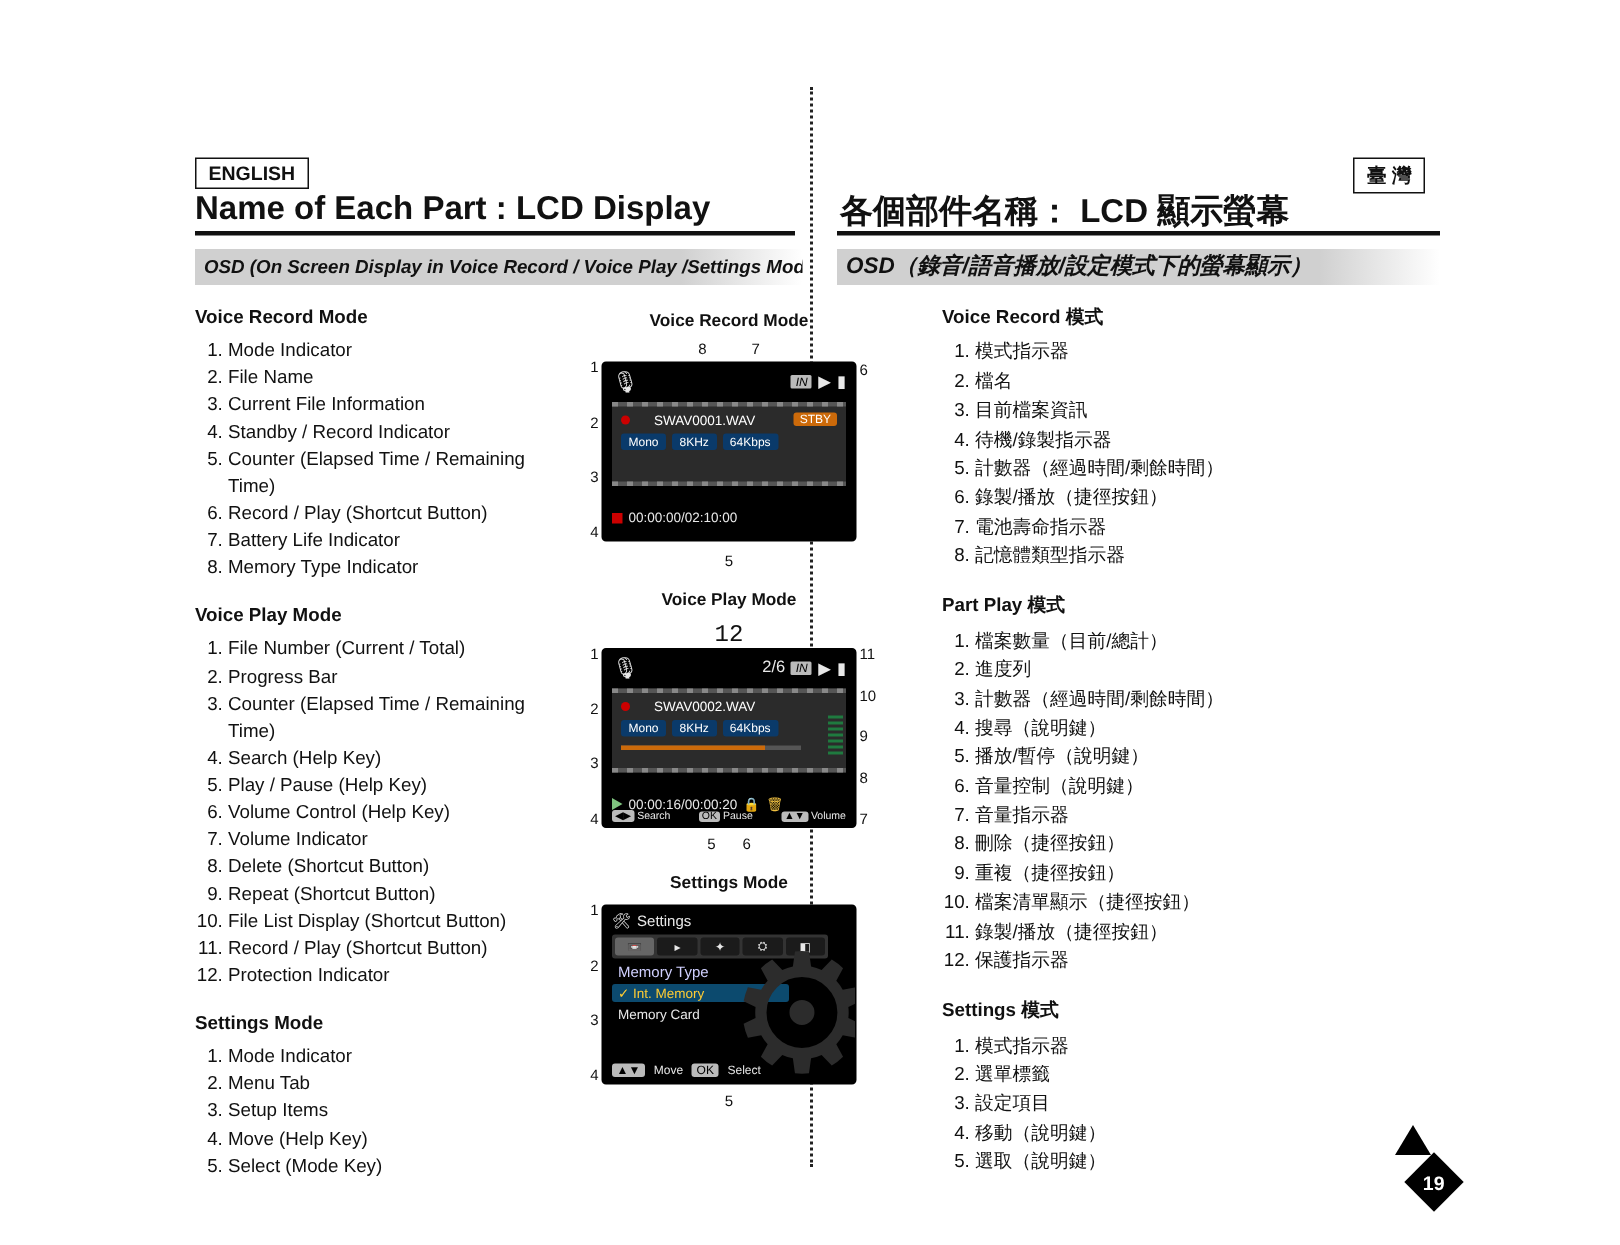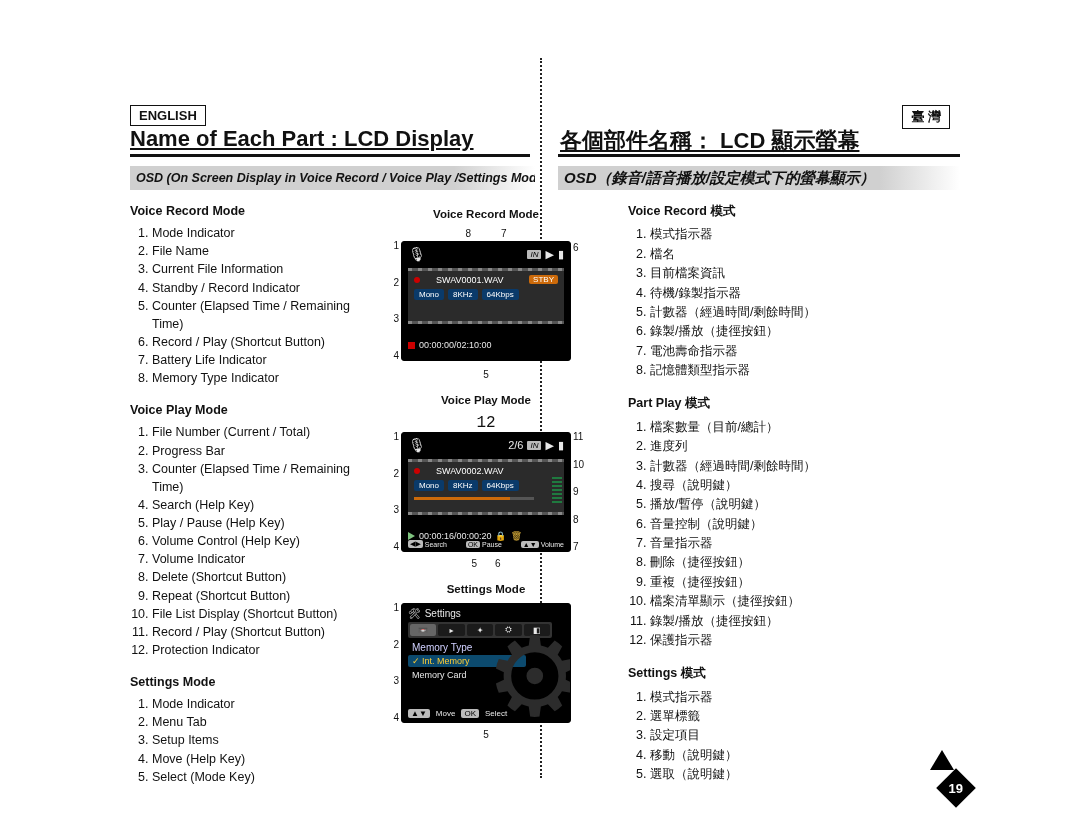--- a/index.html
+++ b/index.html
@@ -41,21 +41,20 @@
   }
   .lang-badge.left { left: 130px; }
   .lang-badge.right { right: 130px; }
 
   
   .title-left, .title-right {
     position: absolute;
     top: 126px;
     font-weight: bold;
     font-size: 22px;
-    text-decoration: underline;
   }
   .title-left { left: 130px; }
   .title-right { left: 560px; }
 
   .title-rule {
     position: absolute;
     top: 154px;
     height: 0;
     border-top: 3px solid #111;
   }

